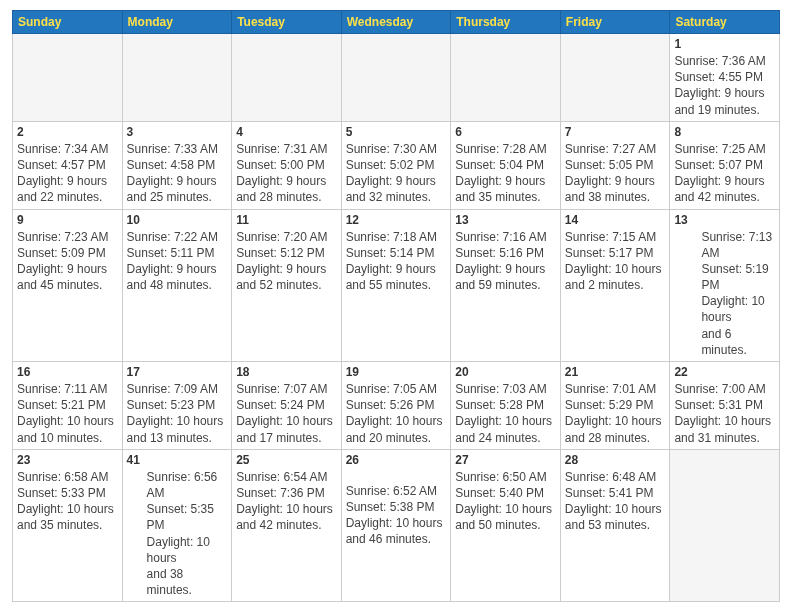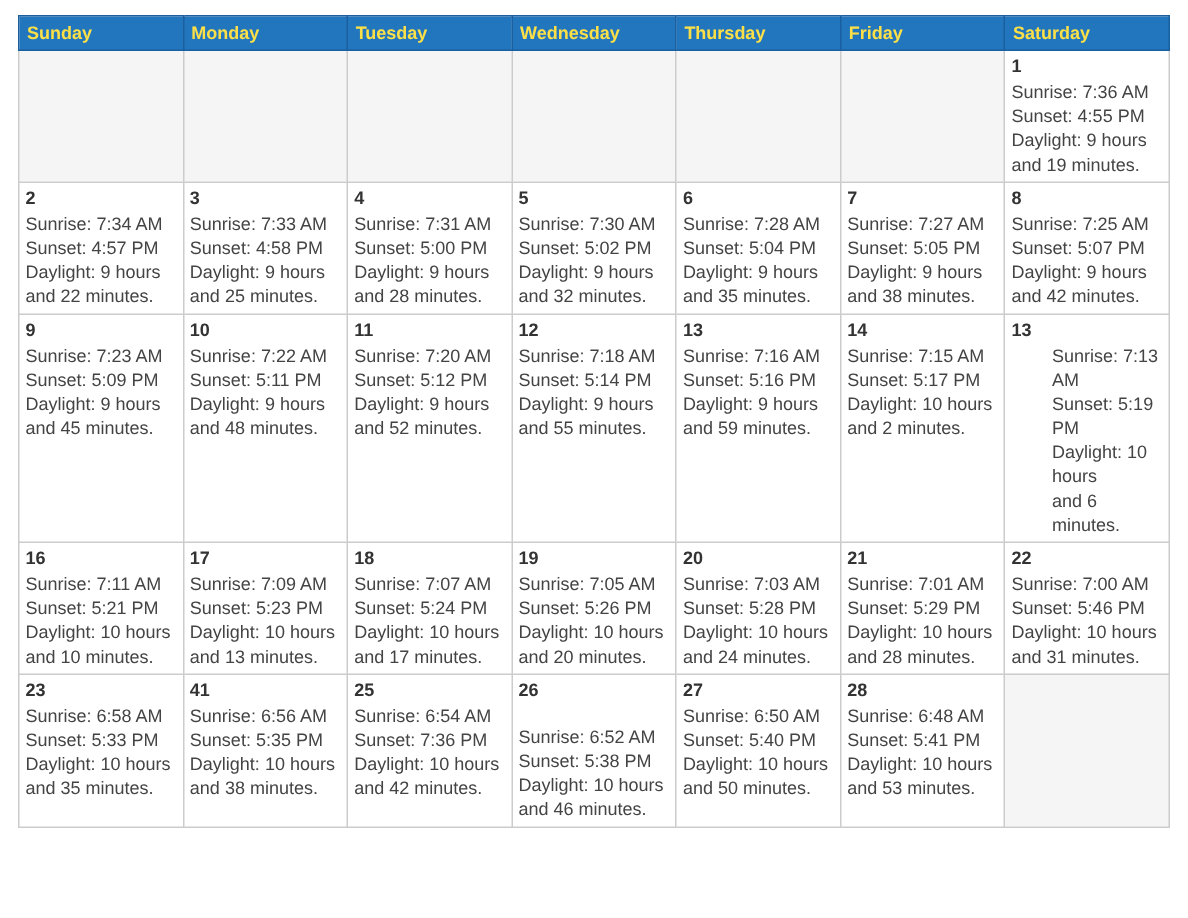--- a/index.html
+++ b/index.html
@@ -254,36 +254,36 @@
           <td>
             <span class="day-number">21</span>
             <div class="day-info" style="white-space: pre-line;">Sunrise: 7:01 AM
 Sunset: 5:29 PM
 Daylight: 10 hours
 and 28 minutes.</div>
           </td>
           <td>
             <span class="day-number">22</span>
             <div class="day-info" style="white-space: pre-line;">Sunrise: 7:00 AM
-Sunset: 5:46 PM
+Sunset: 5:31 PM
 Daylight: 10 hours
 and 31 minutes.</div>
           </td>
         </tr>
         <tr class="week-row">
           <td>
             <span class="day-number">23</span>
             <div class="day-info" style="white-space: pre-line;">Sunrise: 6:58 AM
 Sunset: 5:33 PM
 Daylight: 10 hours
 and 35 minutes.</div>
           </td>
           <td>
             <span class="day-number">41</span>
-            <div class="day-info" style="white-space: pre-line;">Sunrise: 6:56 AM
+            <div class="day-info" style="white-space: pre-line; margin-left: 20px;">Sunrise: 6:56 AM
 Sunset: 5:35 PM
 Daylight: 10 hours
 and 38 minutes.</div>
           </td>
           <td>
             <span class="day-number">25</span>
             <div class="day-info" style="white-space: pre-line;">Sunrise: 6:54 AM
 Sunset: 7:36 PM
 Daylight: 10 hours
 and 42 minutes.</div>

